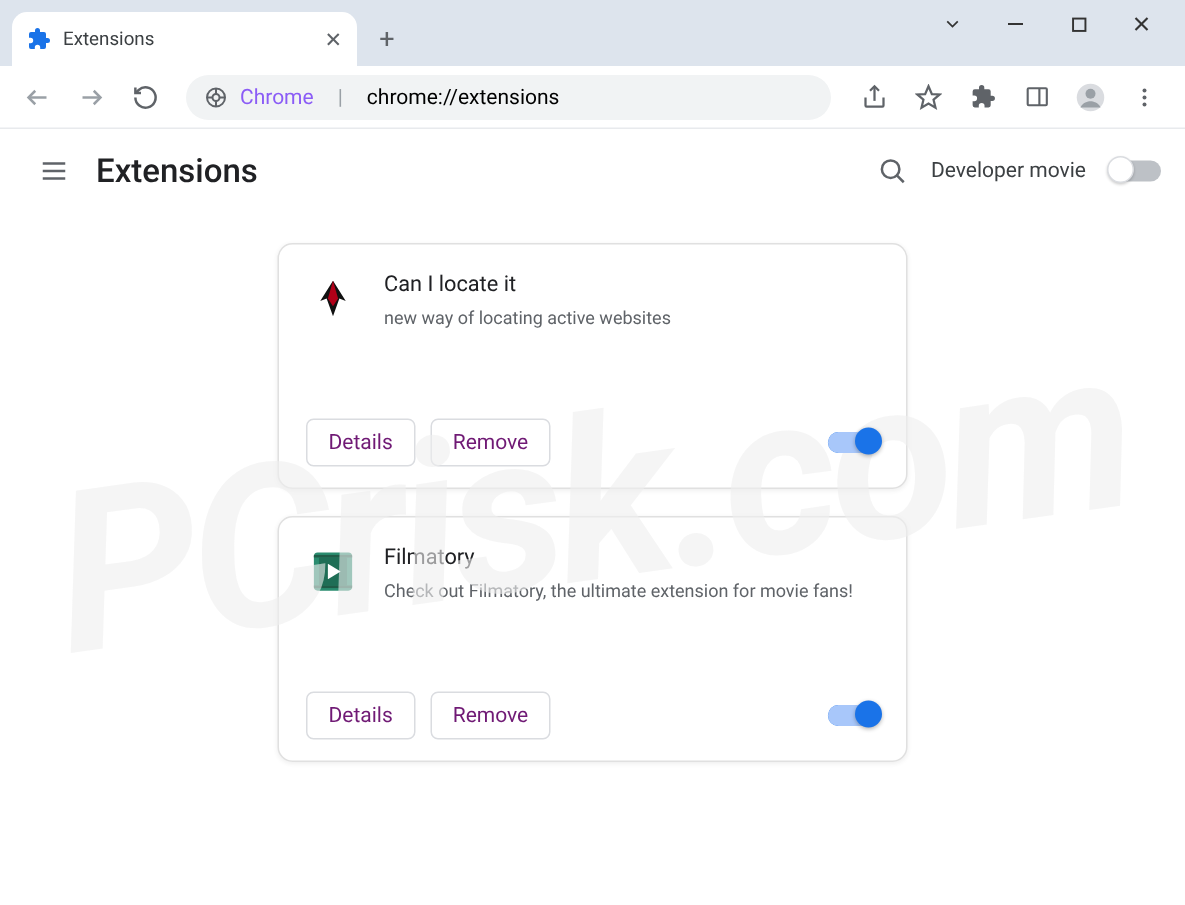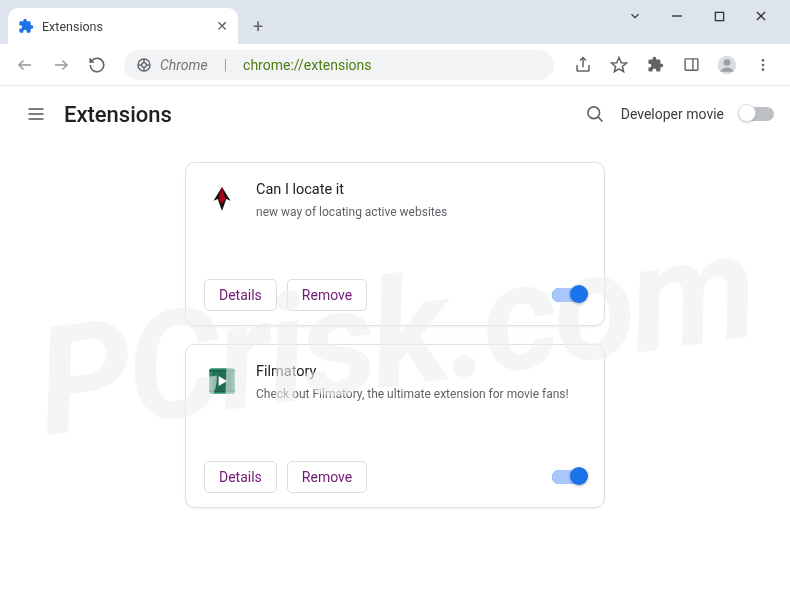--- a/index.html
+++ b/index.html
@@ -49,23 +49,23 @@
   border-bottom: 1px solid #e8eaed;
 }
 .nav-btn { width:30px; height:30px; display:flex; align-items:center; justify-content:center; color:#9aa0a6; border-radius:50%; cursor:pointer; }
 .nav-btn.enabled { color:#5f6368; }
 .omnibox {
   flex:1; height:30px; background:#f1f3f4; border-radius:15px;
   display:flex; align-items:center; padding:0 12px; gap:8px; font-size:14px;
   margin: 0 6px;
 }
 .omnibox .lock { color:#5f6368; font-size:13px; }
-.omnibox .scheme { color:#737373;font-style:italic; }
+.omnibox .scheme { color:#8b5cf6; }
 .omnibox .scheme-sep { color:#9aa0a6; margin:0 8px; }
-.omnibox .path { color:#4d7c0f; }
+.omnibox .path { color:#000000; }
 .toolbar-icons { display:flex; align-items:center; gap:14px; padding:0 6px;}
 .toolbar-icons .ticon { width:22px; height:22px; display:flex; align-items:center; justify-content:center; color:#5f6368; cursor:pointer; }
 
 .page-header {
   height:56px; display:flex; align-items:center; padding:0 16px;
 }
 .hamburger { width:40px; height:40px; display:flex; align-items:center; justify-content:center; cursor:pointer; color:#5f6368; }
 .page-title { font-size:22px; font-weight:500; color:#202124; margin-left:8px; }
 .header-right { margin-left:auto; display:flex; align-items:center; gap:16px; }
 .search-icn { color:#5f6368; cursor:pointer; }

